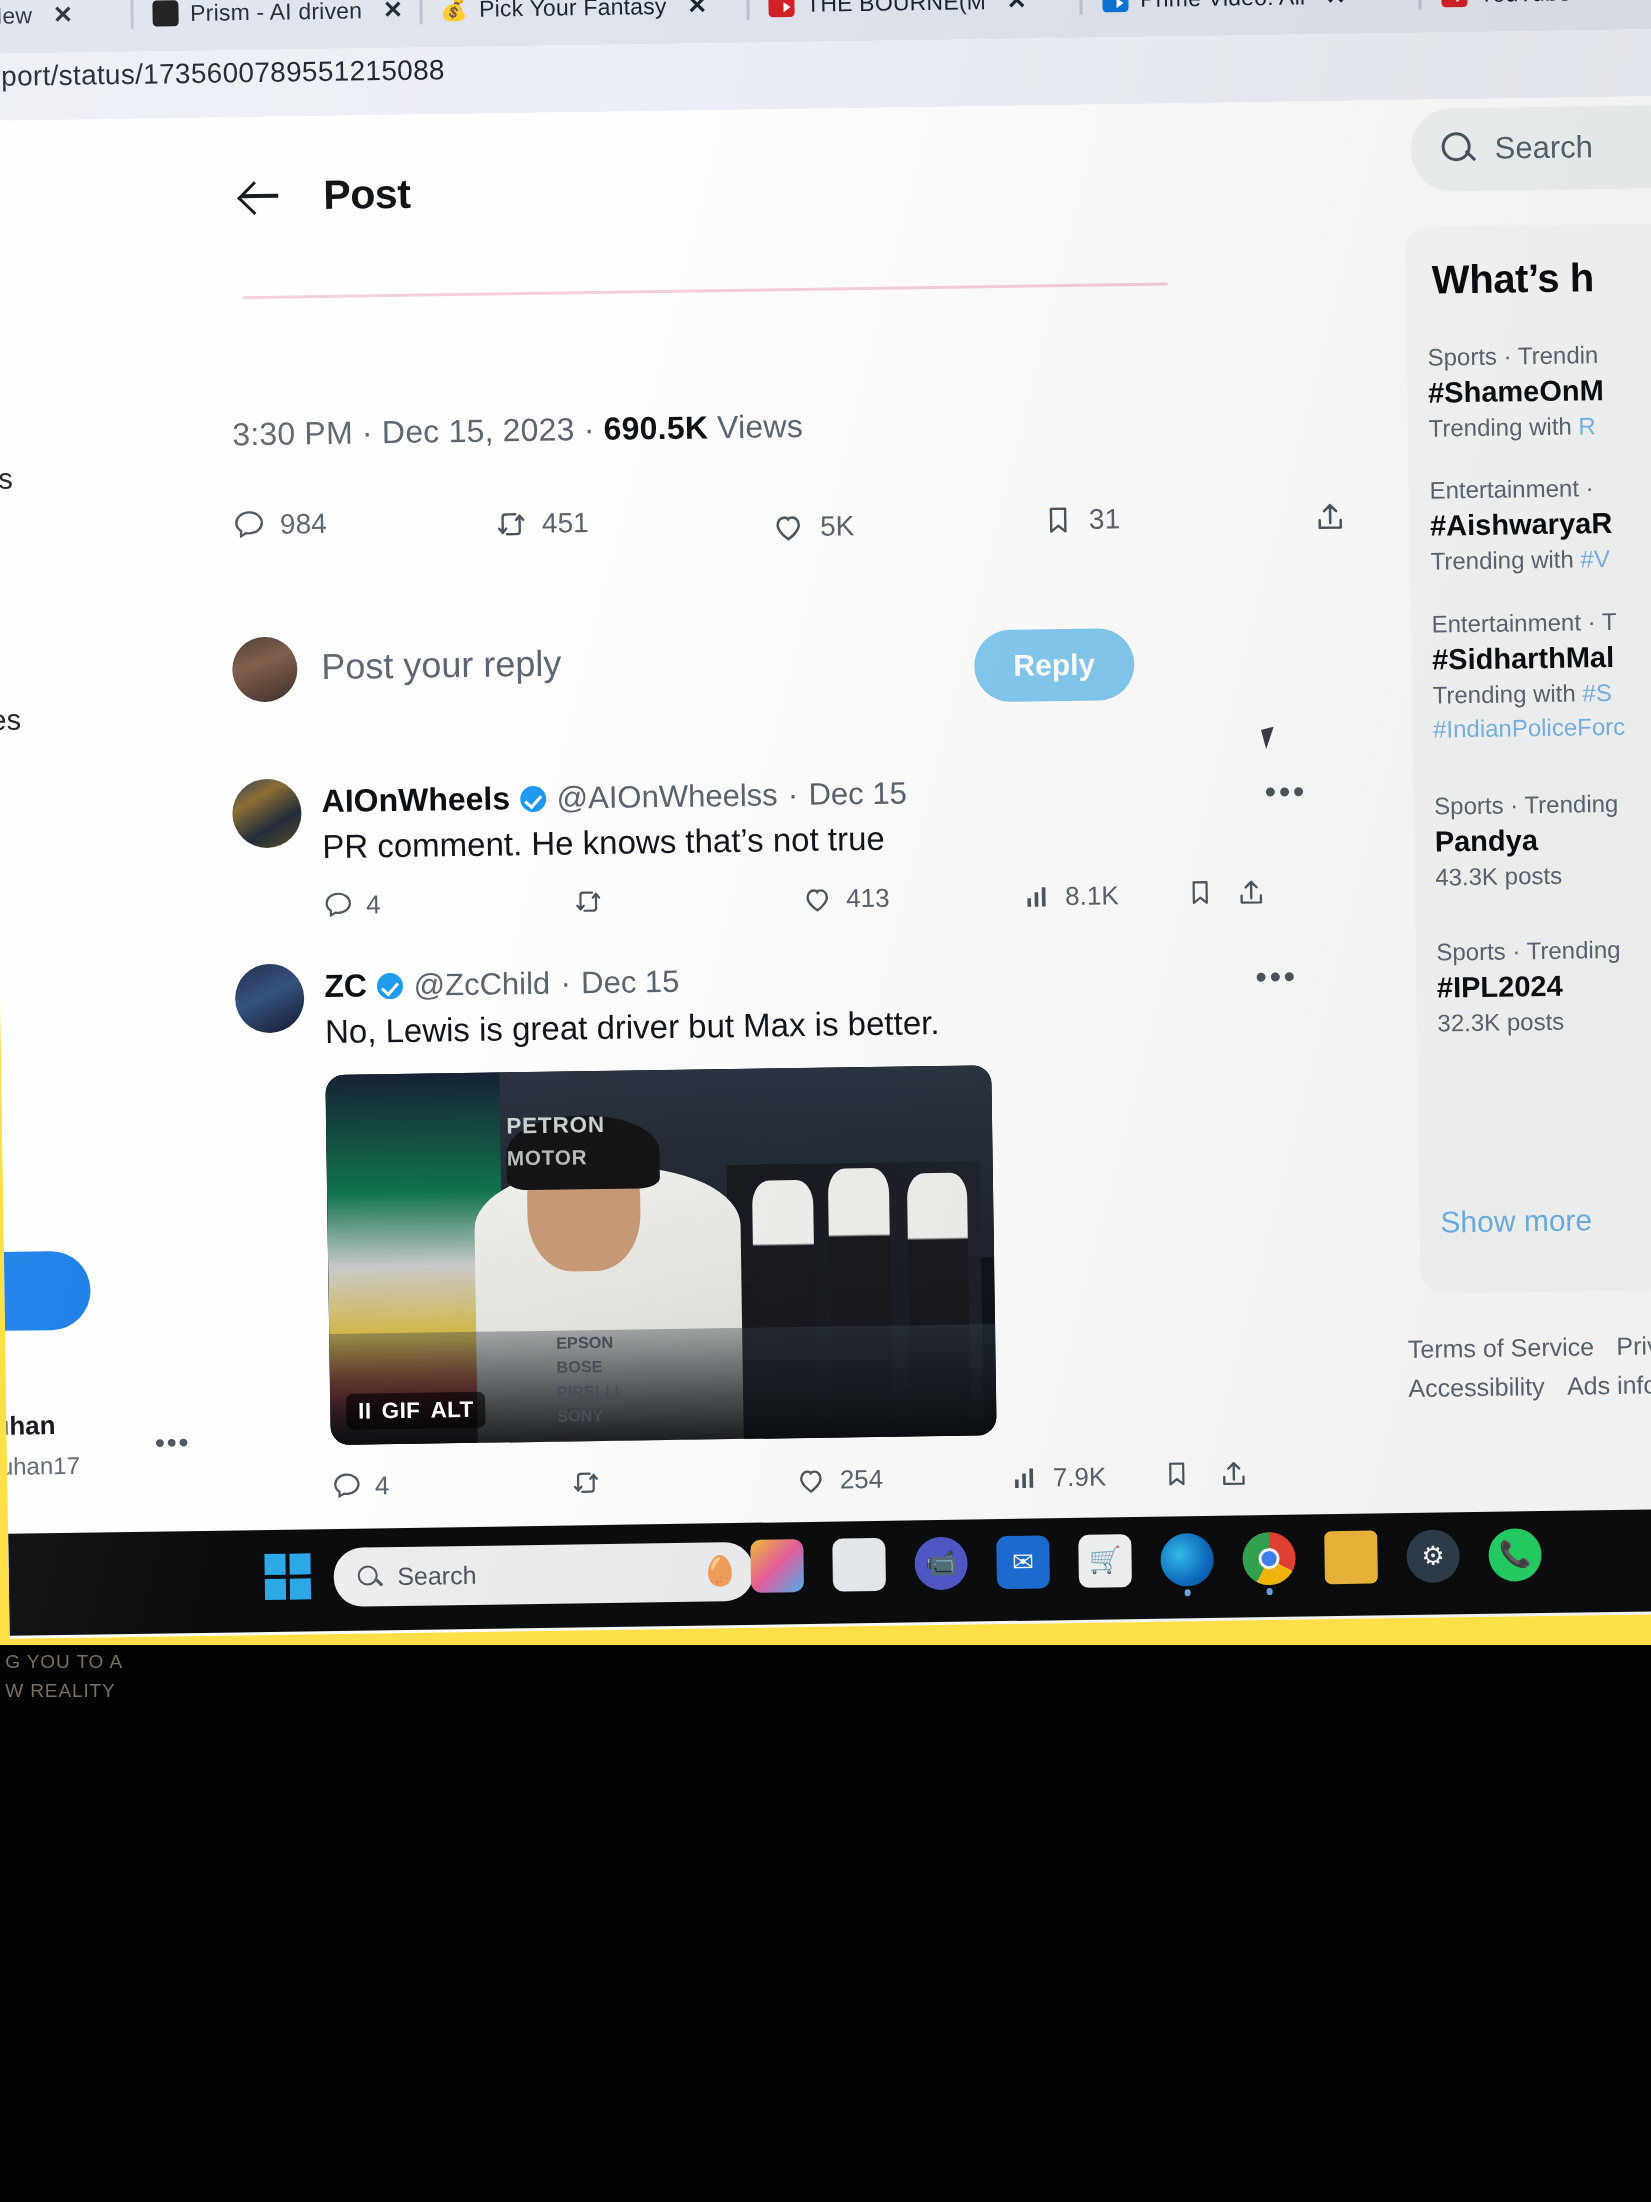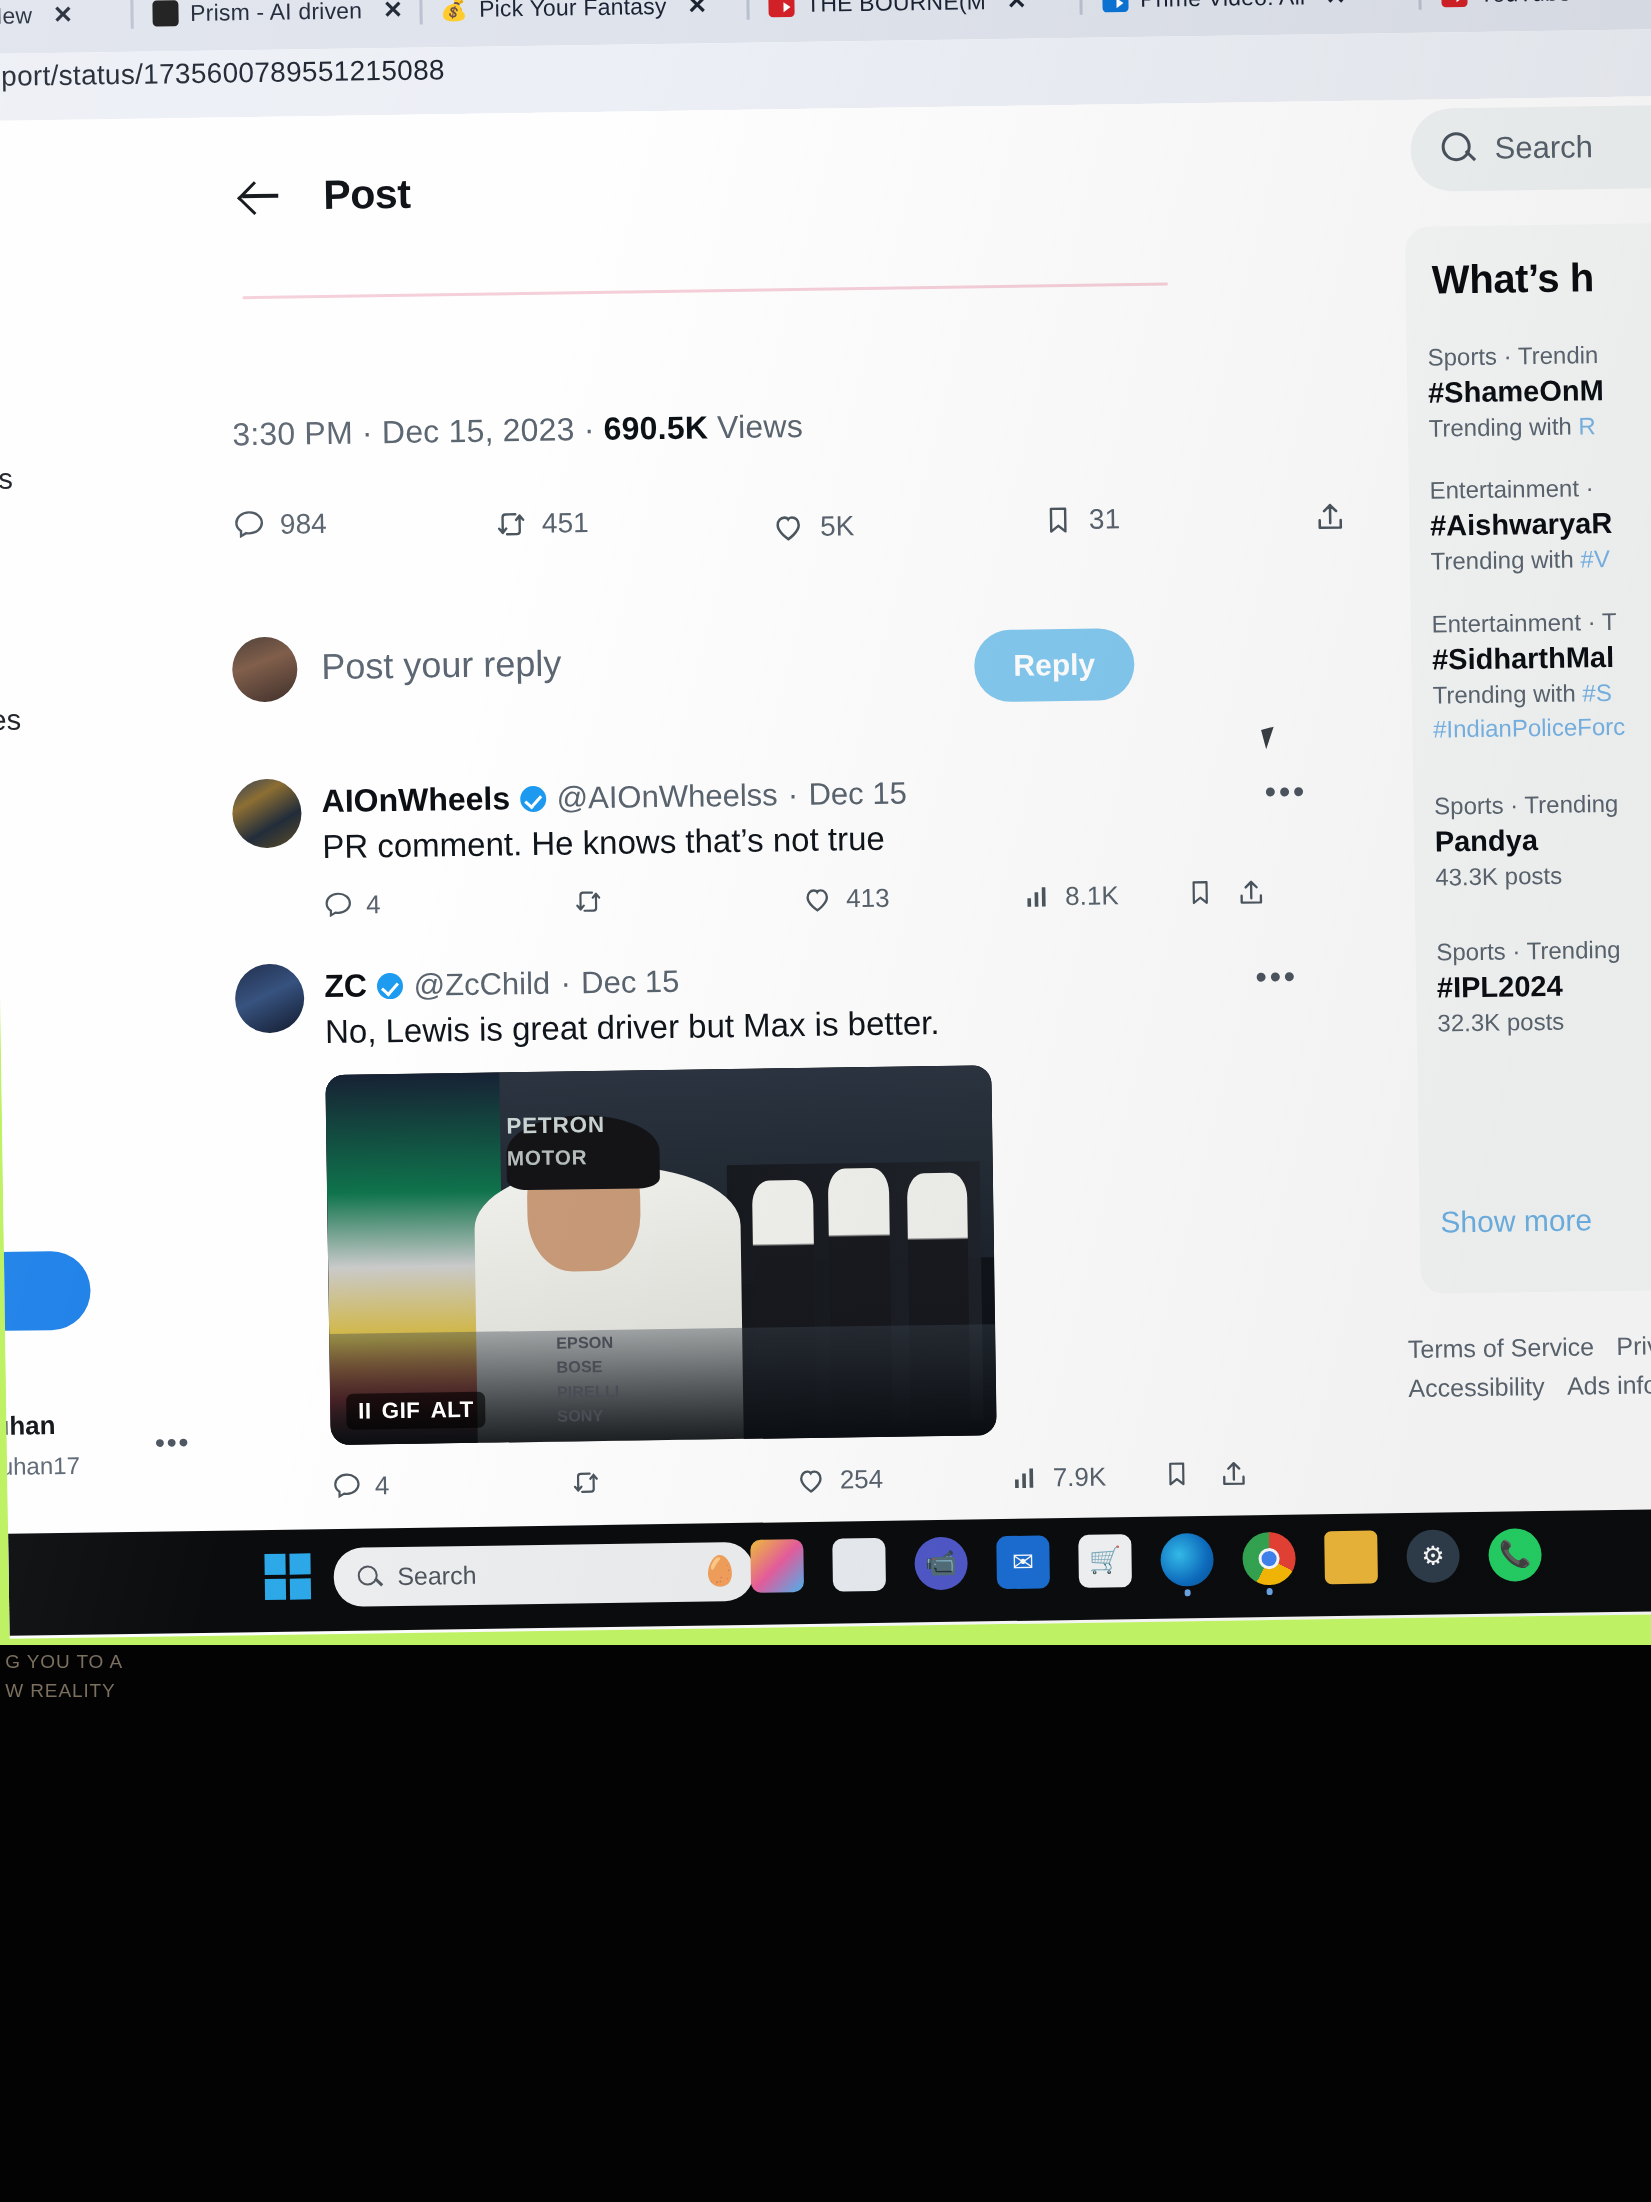--- a/index.html
+++ b/index.html
@@ -1,19 +1,19 @@
 <!DOCTYPE html>
 <html style="font-size:13.8px"><head>
 <meta charset="utf-8">
 <style>
   html,body{margin:0;padding:0;background:#000;}
   body{width:1652px;height:2203px;overflow:hidden;font-family:"Liberation Sans",sans-serif;}
 
   
-  #photo{position:absolute;left:0;top:0;width:1652px;height:2203px;background:#bef264;overflow:hidden;}
+  #photo{position:absolute;left:0;top:0;width:1652px;height:2203px;background:#fde047;overflow:hidden;}
 
   #screen{
     position:absolute;left:-15.5px;top:-22.4px;width:1686px;height:1661px;
     background:#fdfdfd;
     transform:rotate(-0.85deg);
     transform-origin:0 0;
     overflow:hidden;
   }
 
   

